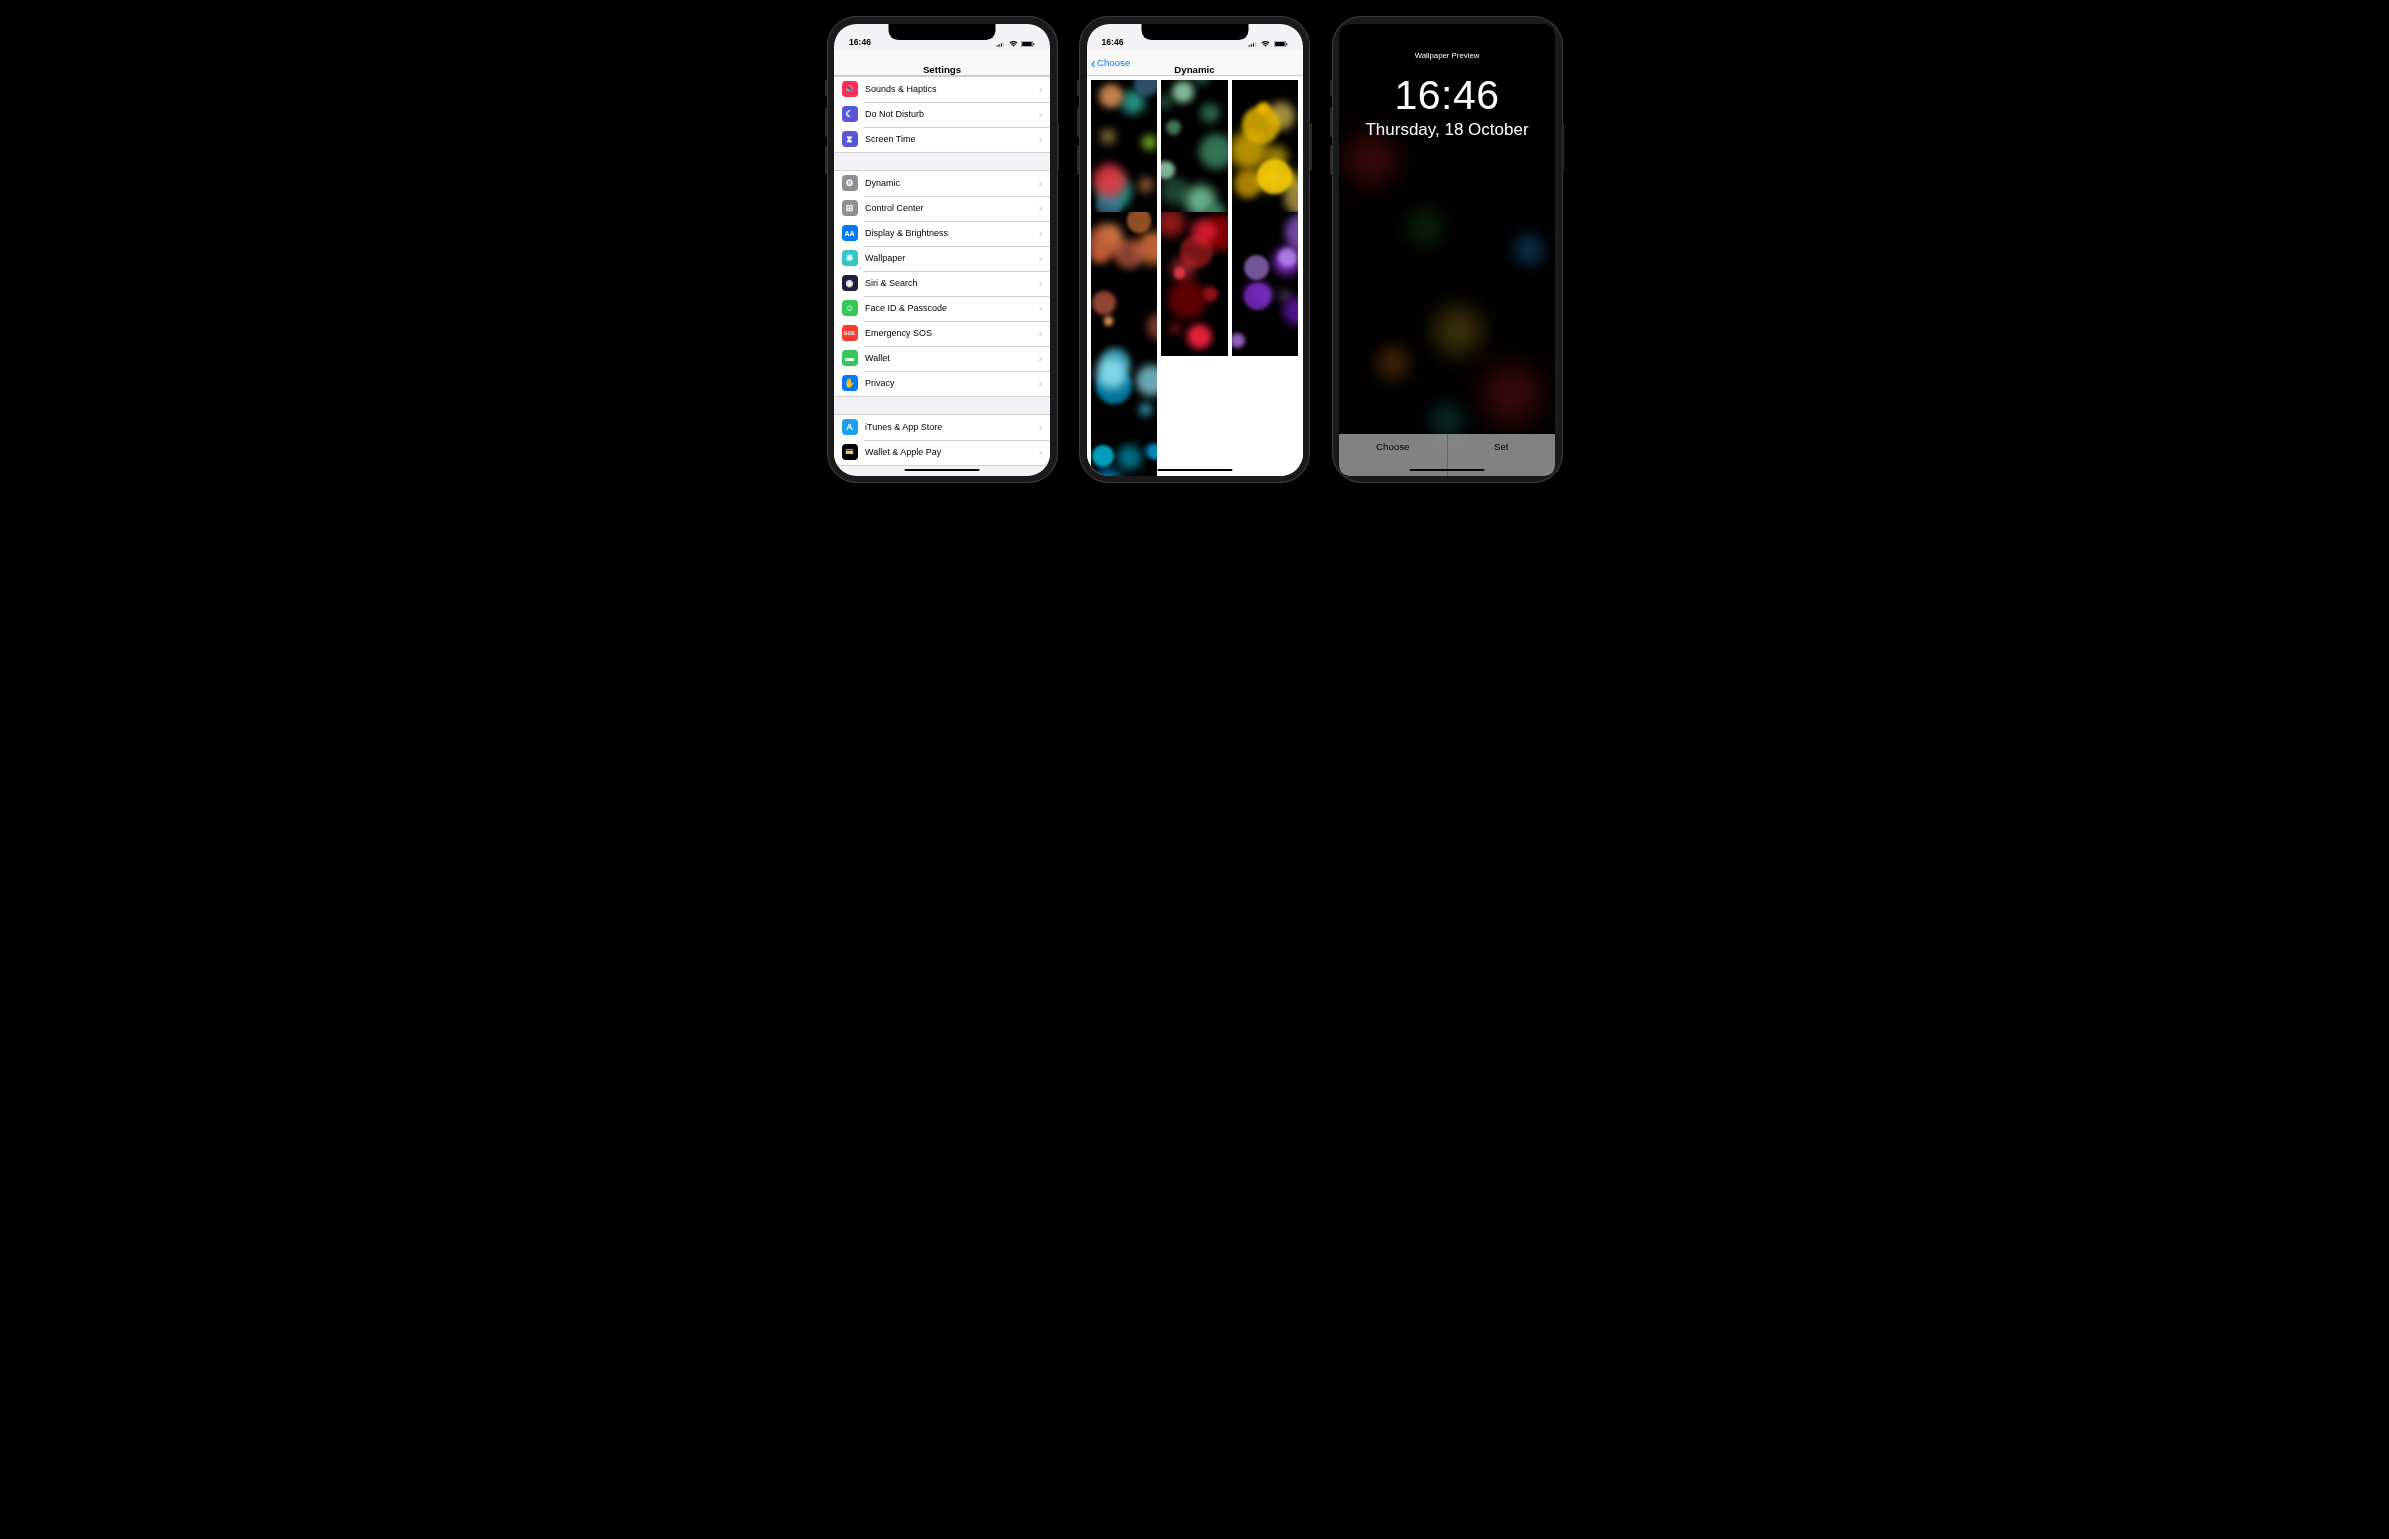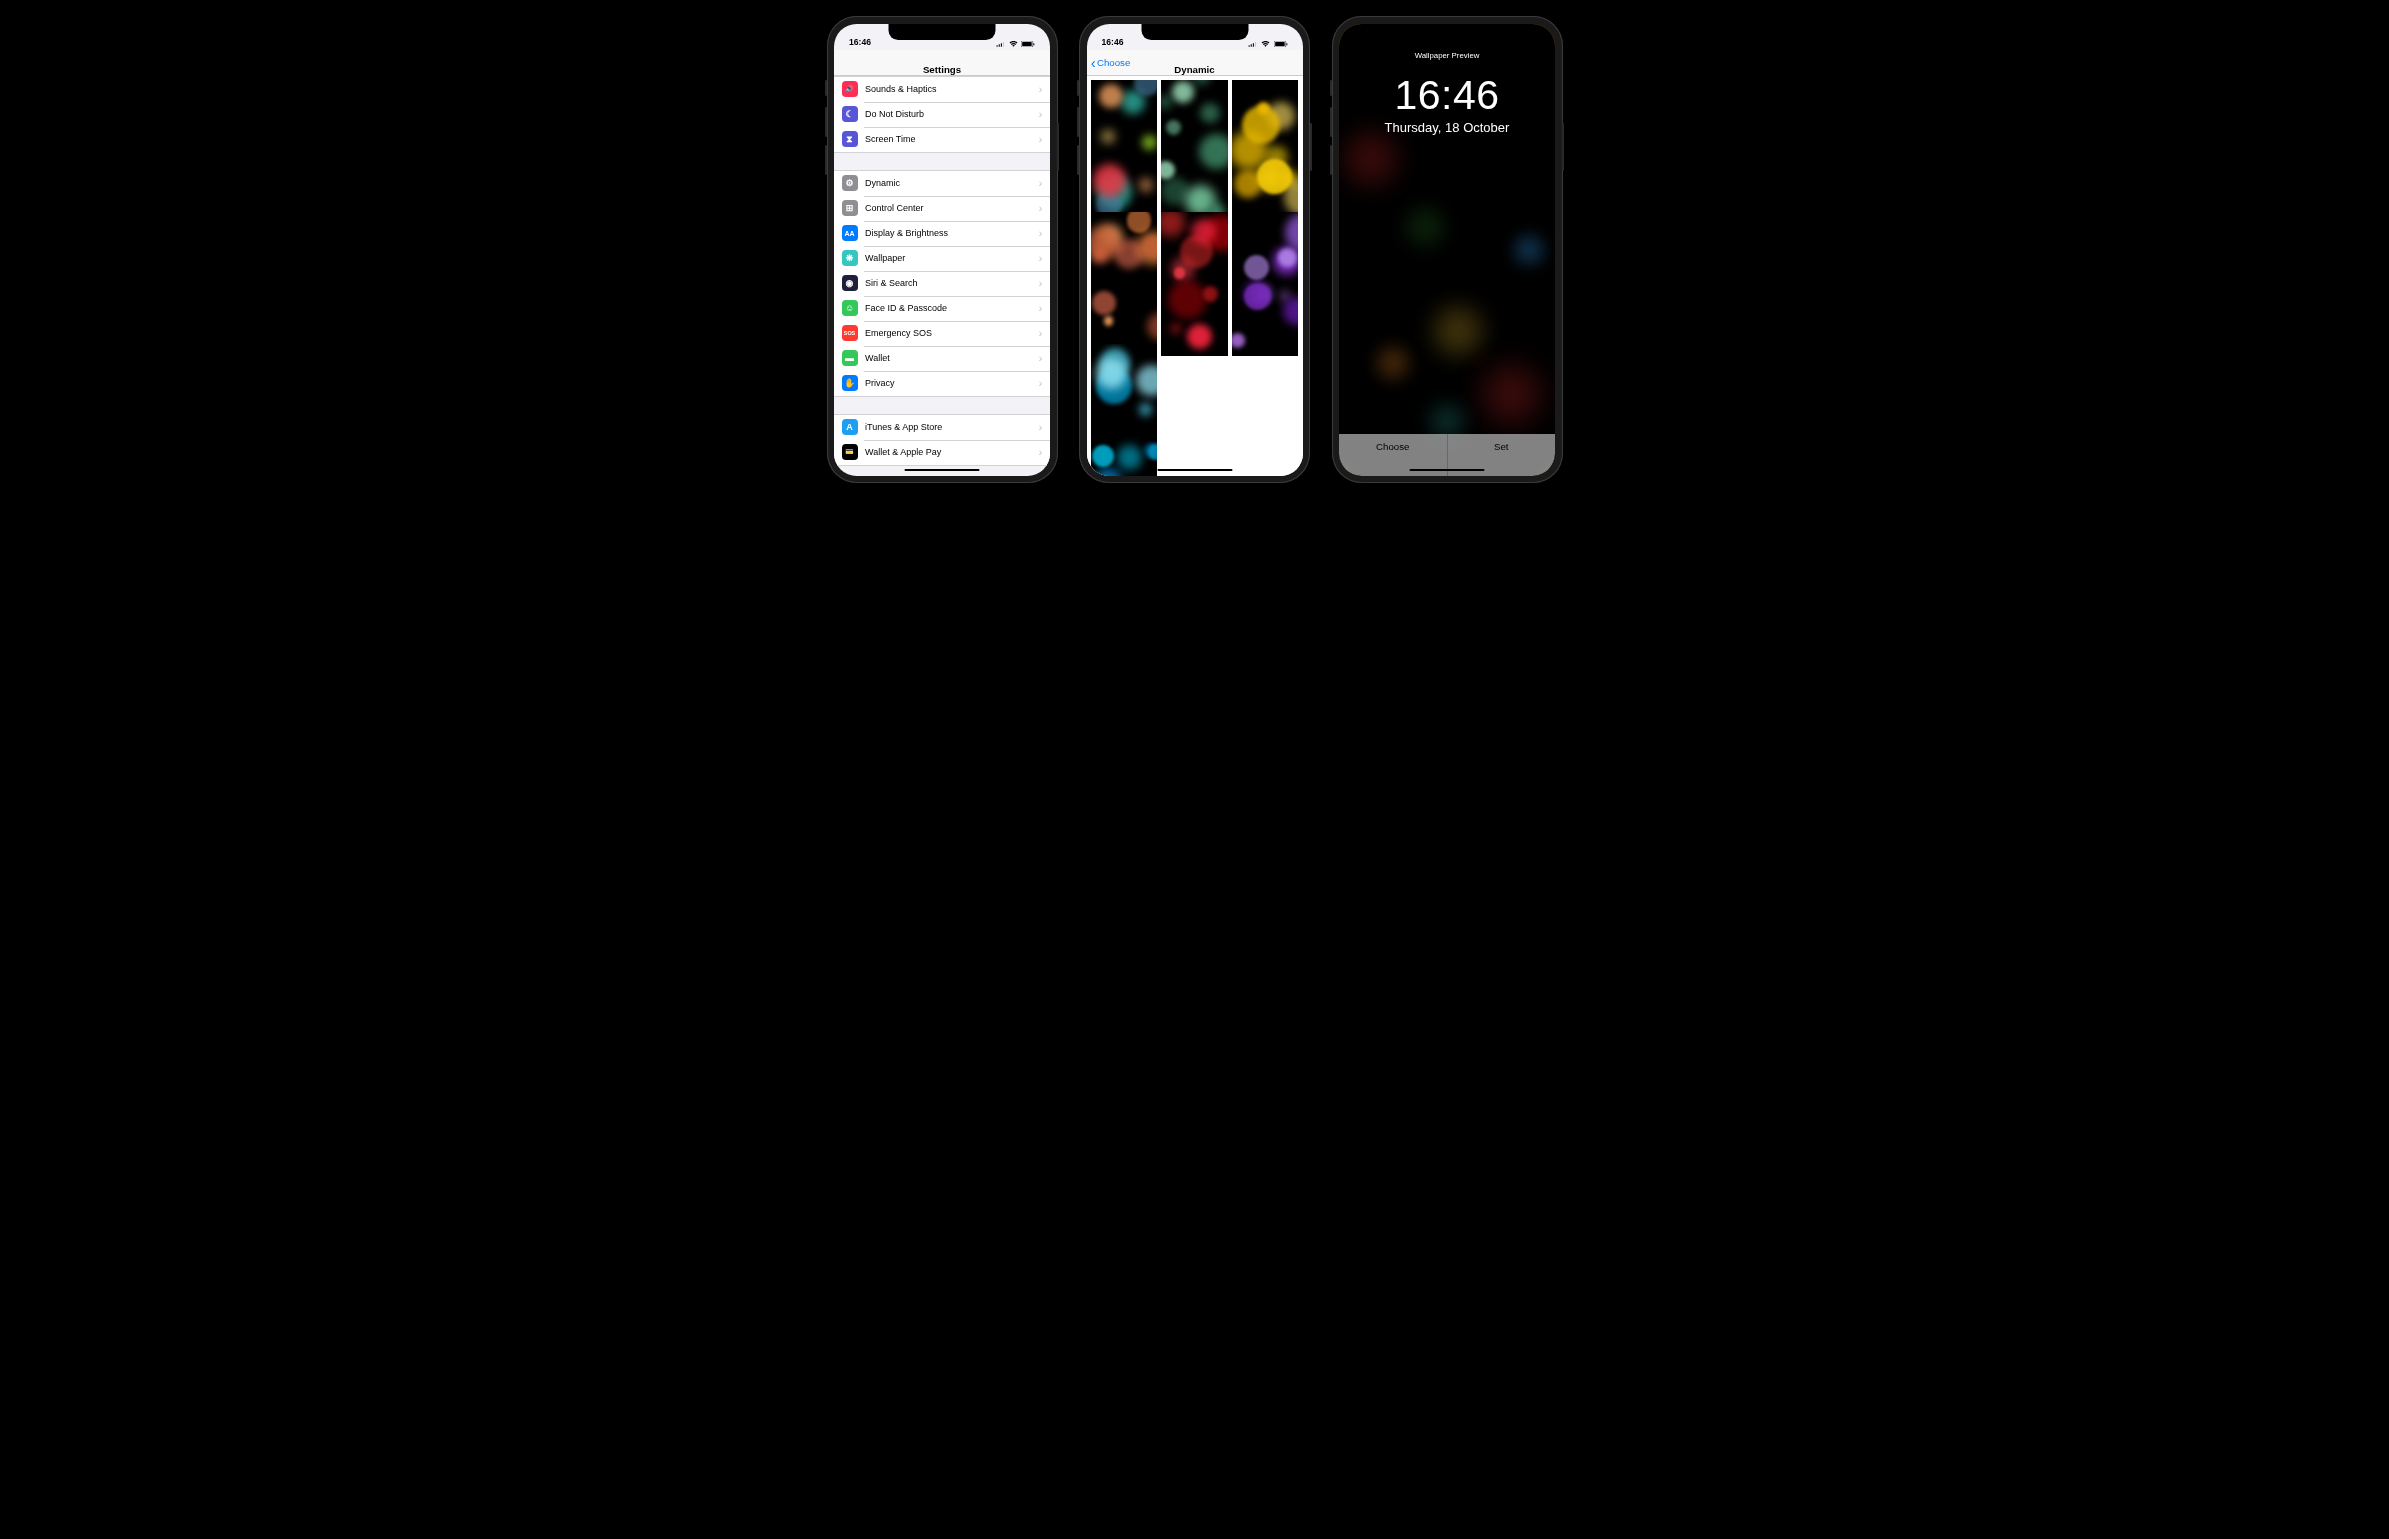--- a/index.html
+++ b/index.html
@@ -22,21 +22,21 @@
     box-shadow: inset 0 0 0 1.1px #3a3a3a, 0 0 0 1.1px #000;
   }
   .screen {
     width: 100%;
     height: 100%;
     background: #f2f2f7;
     border-radius: 22.6px;
     overflow: hidden;
     position: relative;
   }
-  .screen.dark { background: #a16207; }
+  .screen.dark { background: #a16207; border-radius: 10px; }
   .notch {
     position: absolute;
     top: 0; left: 50%; transform: translateX(-50%);
     width: 107px; height: 16px;
     background: #000;
     border-bottom-left-radius: 9.7px;
     border-bottom-right-radius: 9.7px;
     z-index: 50;
   }
   .side-btn { position: absolute; background: #2a2a2a; border-radius: 1.1px; }
@@ -114,21 +114,21 @@
   .preview-wrap { position: absolute; inset: 0; background: #000; overflow: hidden; }
   .preview-title {
     position: absolute; top: 27px; left: 0; right: 0;
     text-align: center; color: #fff; font-size: 7.8px; z-index: 5;
   }
   .lock-time {
     position: absolute; top: 48px; left: 0; right: 0;
     text-align: center; color: #fff; z-index: 5;
   }
   .lock-time .time { font-size: 41px; font-weight: 200; letter-spacing: 0.5px; }
-  .lock-time .date { font-size: 13px; margin-top: 1.1px; }
+  .lock-time .date { font-size: 17px; margin-top: 1.1px; }
   .toolbar {
     position: absolute; bottom: 0; left: 0; right: 0;
     height: 42px; background: rgba(200,200,200,0.65);
     backdrop-filter: blur(5.4px);
     display: flex; z-index: 5;
   }
   .toolbar .tbtn {
     flex: 1; display: flex; align-items: flex-start; justify-content: center;
     padding-top: 7.5px; font-size: 9.7px; color: #000;
   }

